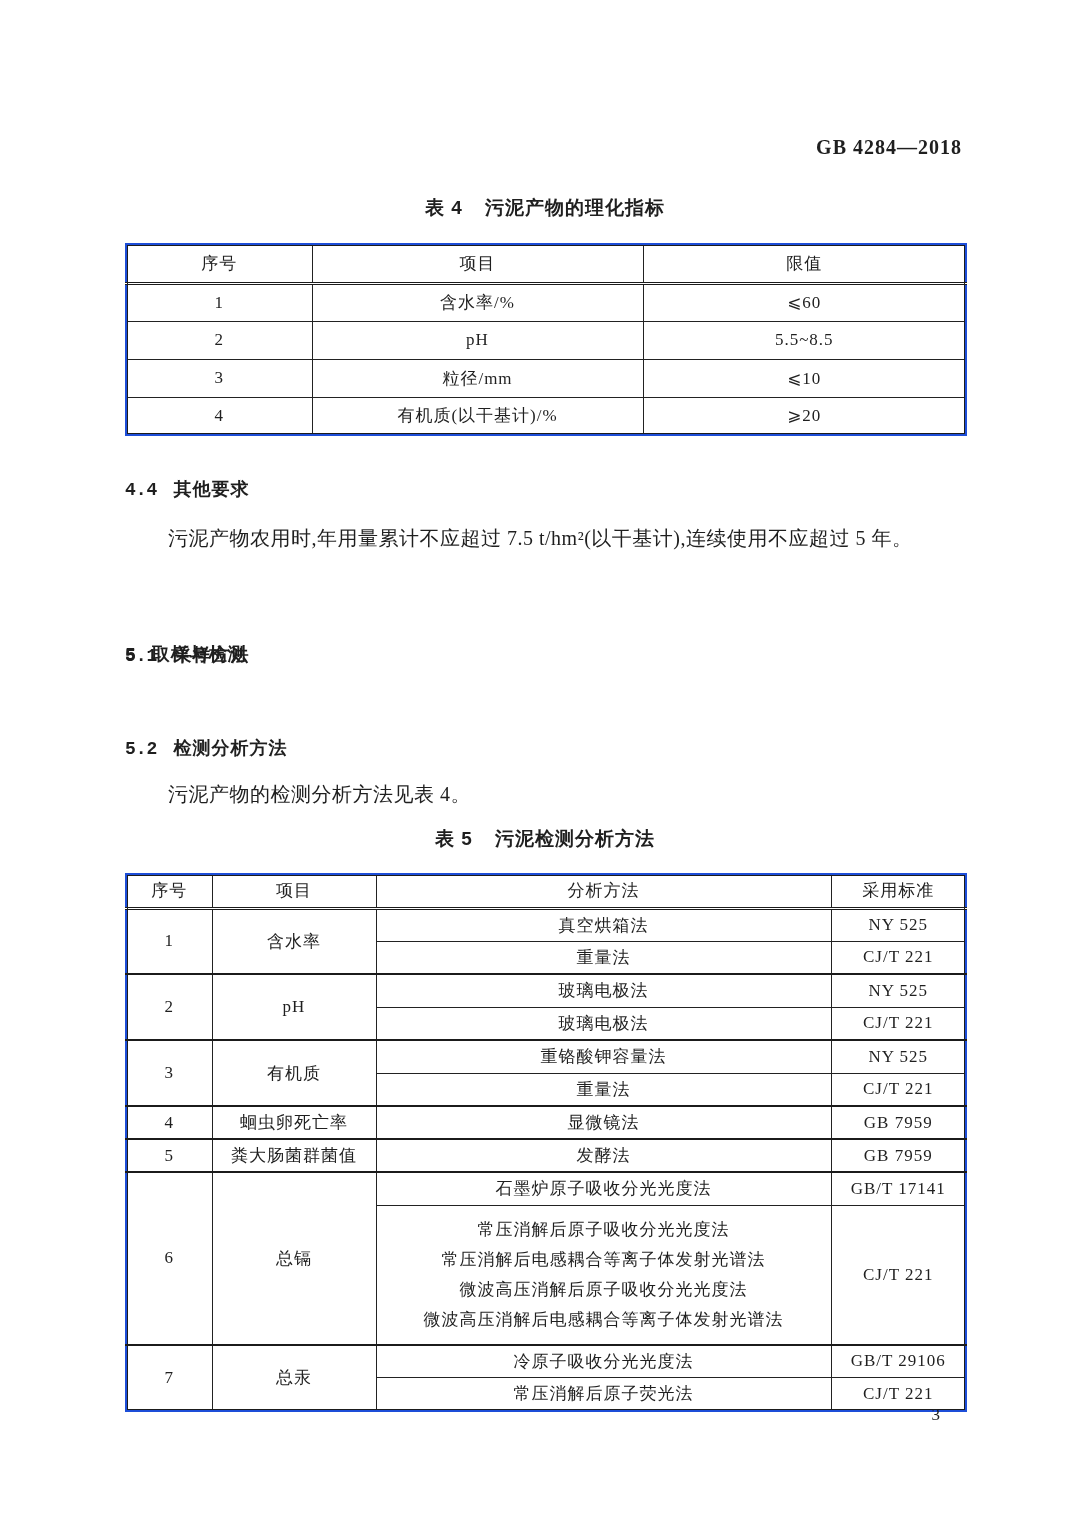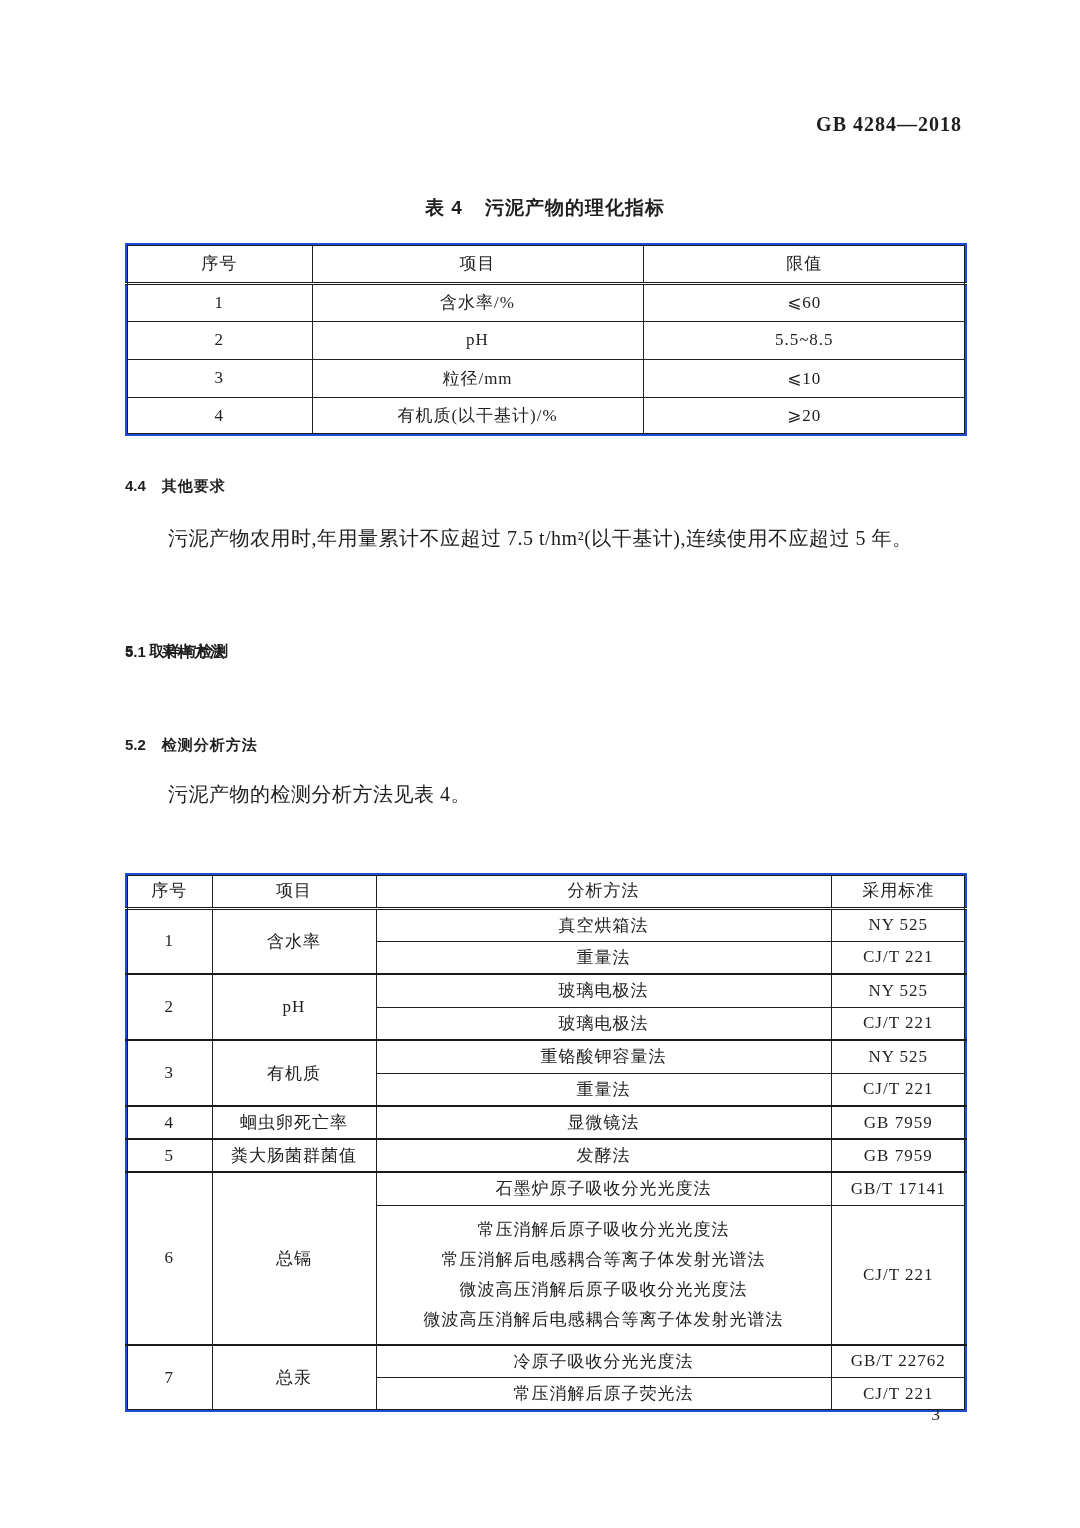--- a/index.html
+++ b/index.html
@@ -8,21 +8,21 @@
     width: 1080px;
     height: 1528px;
     margin: 0 auto;
     background: #ffffff;
     color: #1f1f1f;
     font-family: "Liberation Serif", "DejaVu Serif", serif;
     overflow: hidden;
   }
   .doc-header {
     position: absolute;
-    top: 113px; left: 125px; width: 837px;
+    top: 136px; left: 125px; width: 837px;
     text-align: right;
     font-weight: bold;
     font-size: 20px;
     letter-spacing: 1px;
   }
   .table-title {
     position: absolute;
     left: 125px; width: 840px;
     text-align: center;
     font-family: "Liberation Sans", "DejaVu Sans", sans-serif;
@@ -52,23 +52,23 @@
   .t4 thead tr { height: 39px; }
   .t4 tbody tr { height: 38px; }
   .t5 thead tr { height: 34px; }
   .t5 tbody tr.r { height: 33px; }
   .t5 tbody tr.grp td { border-top: 2px solid #1b1b1b; }
   .t5 td.mcell { padding: 9px 4px; }
   .t5 .mline { line-height: 30px; }
   .heading {
     position: absolute;
     left: 125px;
-    font-family: Liberation Sans, sans-serif;
+    font-family: Liberation Mono, monospace;
     font-weight: bold;
-    font-size: 15px;
+    font-size: 18px;
     letter-spacing: 1px;
   }
   .heading .hnum { margin-right: 16px; letter-spacing: 0; }
   .body-text {
     position: absolute;
     left: 168px;
     font-size: 20px;
     letter-spacing: 0.5px;
   }
   .page-number {
@@ -137,20 +137,23 @@
 
   <div class="heading" style="top:643px;">
     <span class="hnum">5.1</span><span>采样方法</span>
   </div>
 
   <div class="heading" style="top:736px;">
     <span class="hnum">5.2</span><span>检测分析方法</span>
   </div>
   <div class="body-text" style="top:781px;">污泥产物的检测分析方法见表 4。</div>
 
+  <div class="table-title" style="top:826px;">
+    <span class="tlabel">表 5</span><span>污泥检测分析方法</span>
+  </div>
 
   <table class="std t5" style="top:873px;">
     <colgroup>
         <col style="width:86px">
         <col style="width:164px">
         <col style="width:455px">
         <col style="width:135px">
       </colgroup>
     <thead>
       <tr>
@@ -215,21 +218,21 @@
           <div class="mline">常压消解后电感耦合等离子体发射光谱法</div>
           <div class="mline">微波高压消解后原子吸收分光光度法</div>
           <div class="mline">微波高压消解后电感耦合等离子体发射光谱法</div>
         </td>
         <td>CJ/T 221</td>
       </tr>
       <tr class="r grp">
         <td rowspan="2">7</td>
         <td rowspan="2">总汞</td>
         <td>冷原子吸收分光光度法</td>
-        <td>GB/T 22762</td>
+        <td>GB/T 29106</td>
       </tr>
       <tr class="r">
         <td>常压消解后原子荧光法</td>
         <td>CJ/T 221</td>
       </tr>
     </tbody>
   </table>
 
   <div class="page-number">3</div>
 

